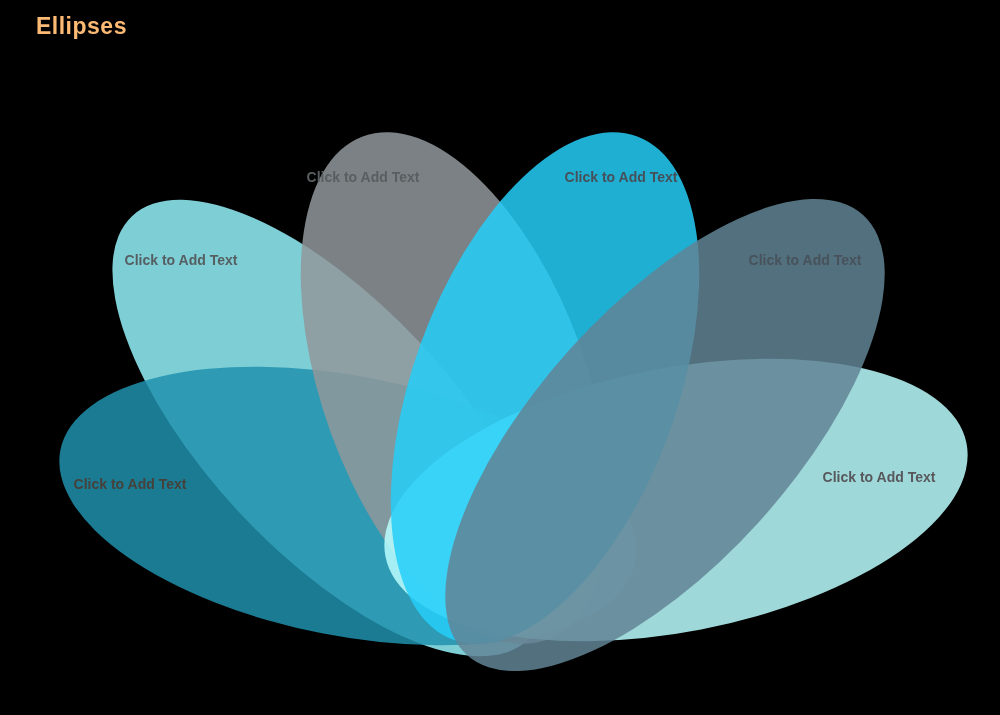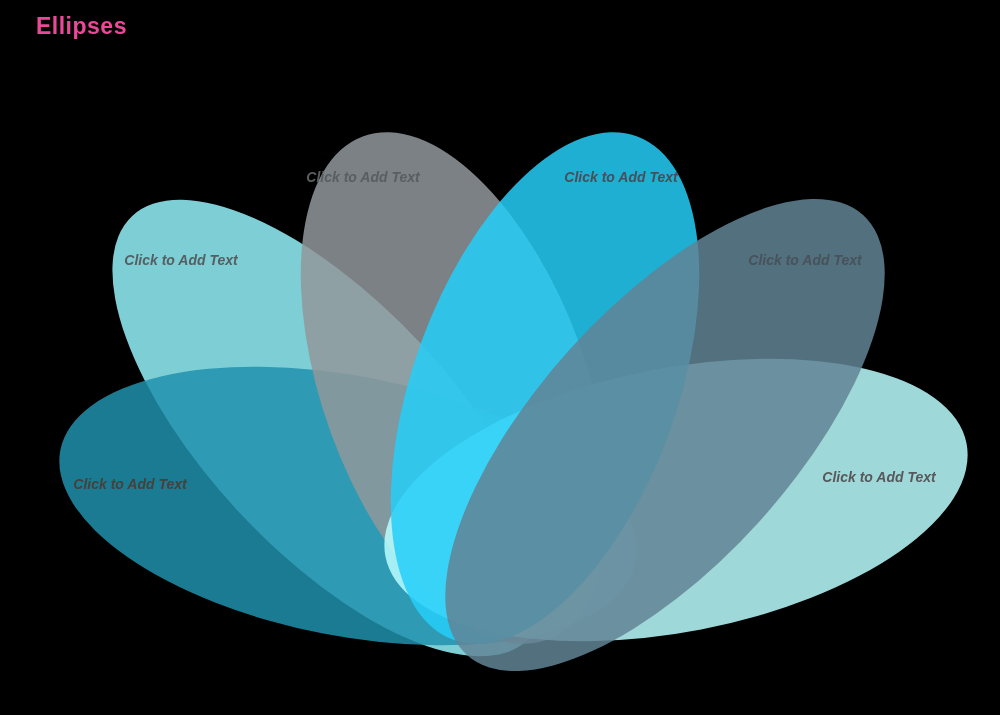--- a/index.html
+++ b/index.html
@@ -36,30 +36,29 @@
     z-index: 3;
   }
   .petal-label {
     position: absolute;
     transform: translate(-50%, -50%);
     font-weight: bold;
     white-space: nowrap;
     z-index: 2;
     cursor: default;
     user-select: none;
-    font-style: italic;
   }
   ellipse { cursor: pointer; }
 </style>
 </head>
 <body style="background: rgb(0, 0, 0);">
 
 <div id="stage">
 
-  <div class="page-title" style="color: #ec4899;">Ellipses</div>
+  <div class="page-title" style="color: #fdba74;">Ellipses</div>
 
   <svg id="petals-svg" width="1000" height="715" viewBox="0 0 1000 715">
     <ellipse cx="330" cy="428" rx="290" ry="124" fill="#94F2FC" fill-opacity="0.85" transform="rotate(47 330 428)"></ellipse>
     <ellipse cx="348" cy="506" rx="293" ry="130" fill="#2090AD" fill-opacity="0.85" transform="rotate(11 348 506)"></ellipse>
     <ellipse cx="455" cy="388" rx="268" ry="132" fill="#90989B" fill-opacity="0.85" transform="rotate(70 455 388)"></ellipse>
     <ellipse cx="676" cy="500" rx="296" ry="132" fill="#BAFEFF" fill-opacity="0.85" transform="rotate(-11 676 500)"></ellipse>
     <ellipse cx="545" cy="388" rx="268" ry="132" fill="#24CEF8" fill-opacity="0.85" transform="rotate(-70 545 388)"></ellipse>
     <ellipse cx="665" cy="435" rx="296" ry="128" fill="#628495" fill-opacity="0.85" transform="rotate(-48 665 435)"></ellipse>
   </svg>
 

